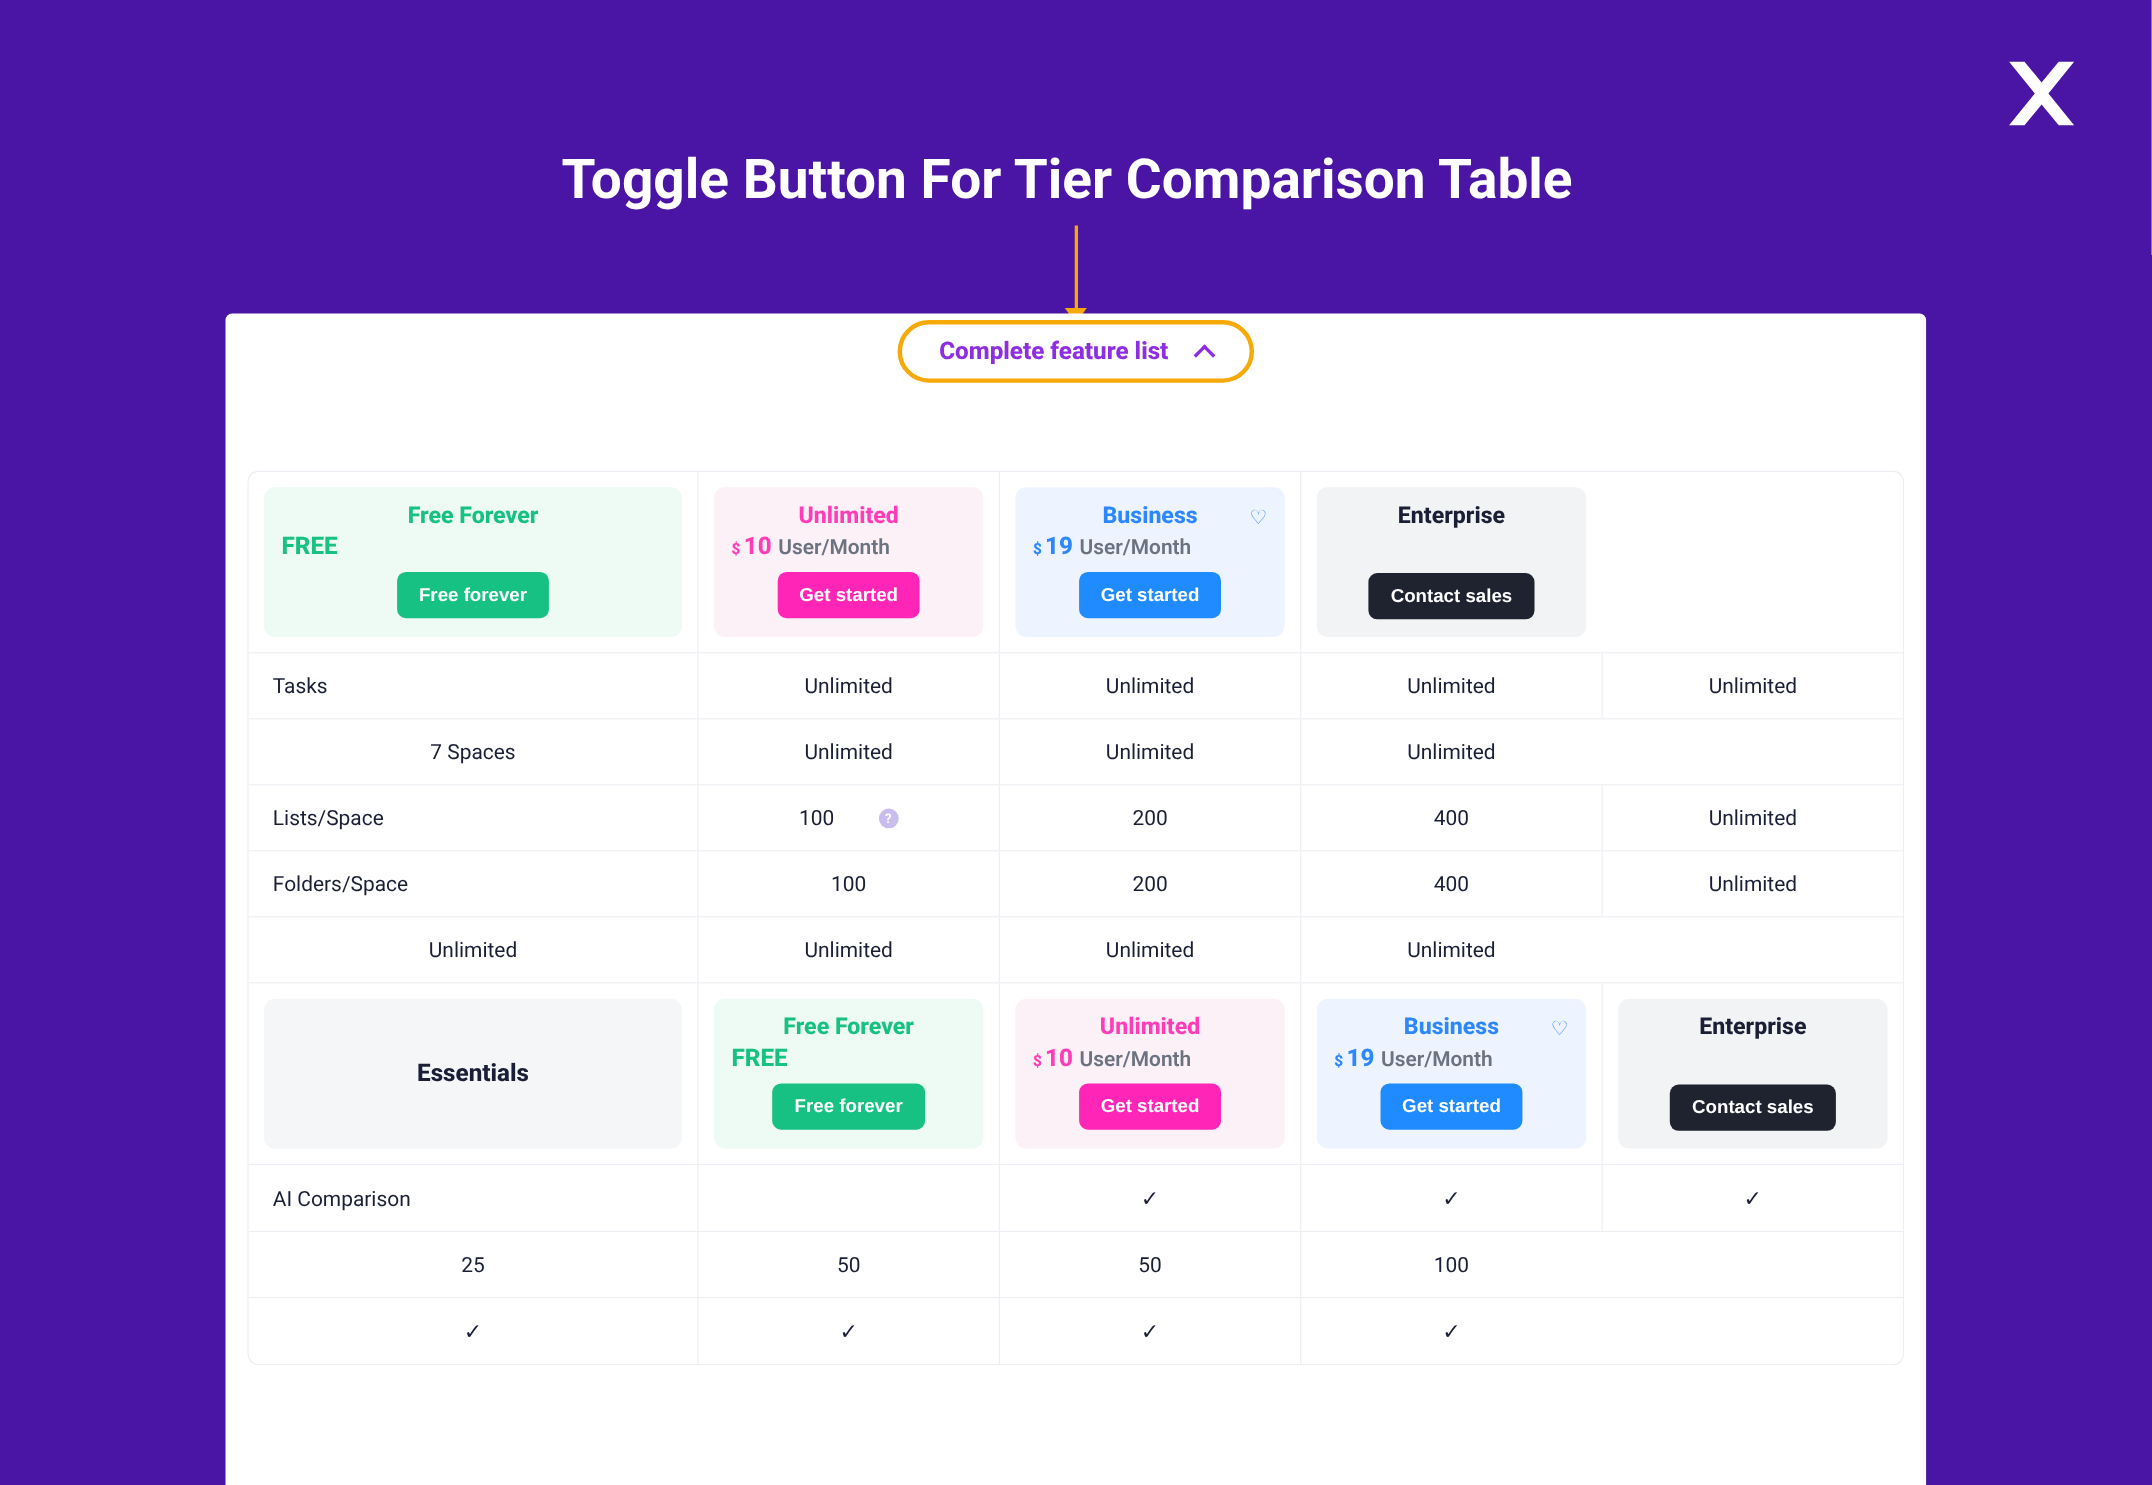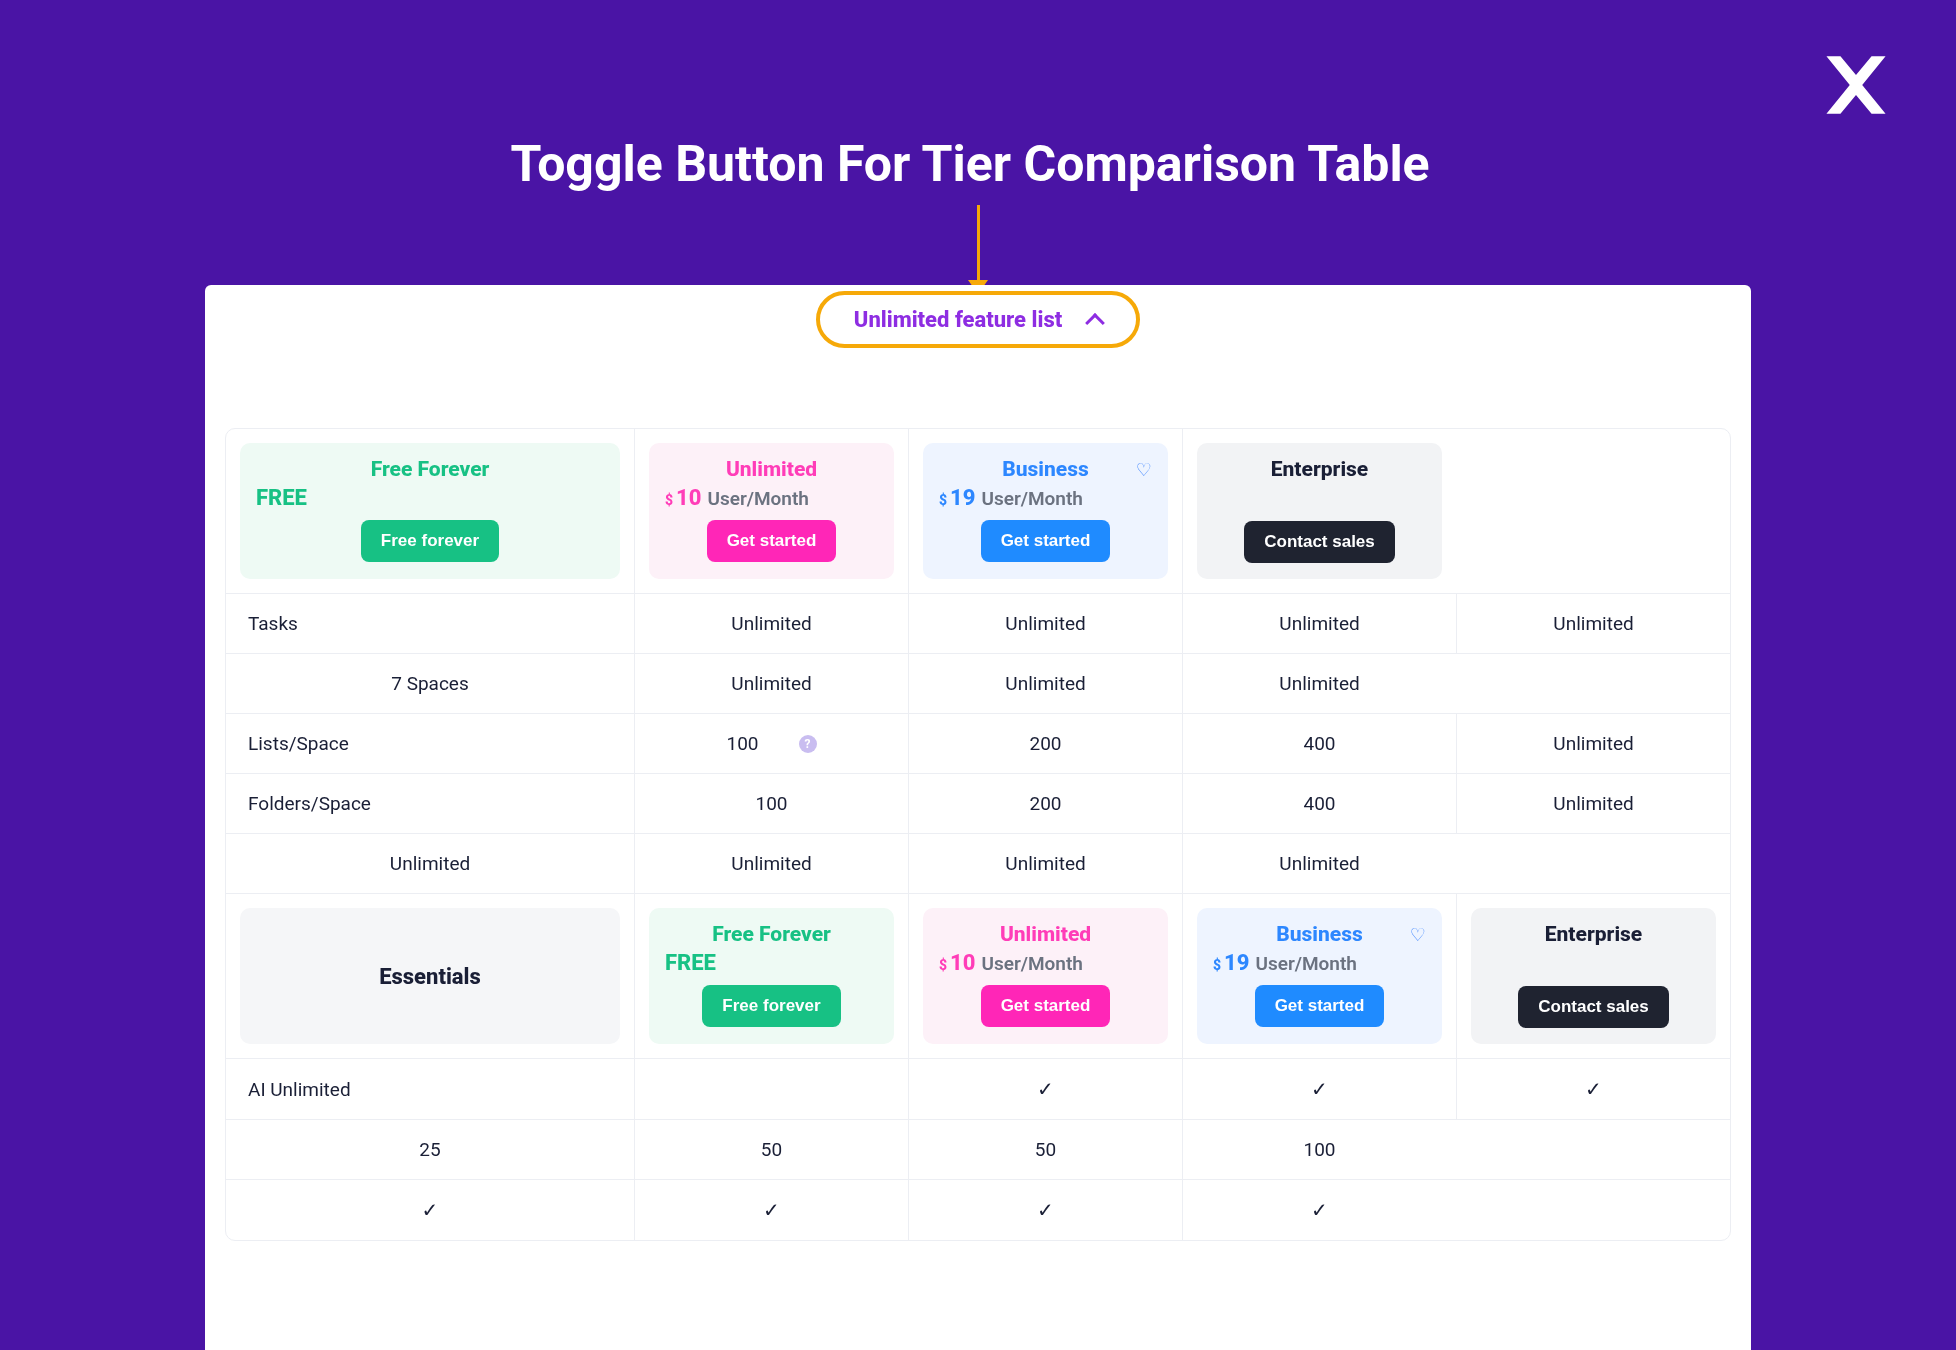--- a/index.html
+++ b/index.html
@@ -167,21 +167,21 @@
 
 <div class="arrow">
   <div class="arrow-line"></div>
   <div class="arrow-head"></div>
 </div>
 
 <div class="panel">
 
   <div class="toggle-wrap">
     <div class="toggle-btn">
-      <span>Unlimited feature list</span>
+      <span>Complete feature list</span>
       <span class="chevron"></span>
     </div>
   </div>
 
   <div class="grid" id="grid">
       <div class="row hdr-row">
         <div class="cell center">
           <div class="plan-card" style="background:#eefaf4">
     
     <div class="plan-name" style="color:#17c184">Free Forever</div>
@@ -335,21 +335,21 @@
         <div class="cell center">
           <div class="plan-card" style="background:#f2f3f5">
     
     <div class="plan-name" style="color:#1a1f36">Enterprise</div>
     <div class="plan-price" style="height:26px"></div>
     <button class="plan-btn" style="background:#1f2330">Contact sales</button>
   </div>
         </div>
       </div>
       <div class="row">
-        <div class="cell">AI Unlimited</div>
+        <div class="cell">AI Comparison</div>
         <div class="cell center">
           <span></span>
         </div>
         <div class="cell center">
           <span class="check">✓</span>
         </div>
         <div class="cell center">
           <span class="check">✓</span>
         </div>
         <div class="cell center">

